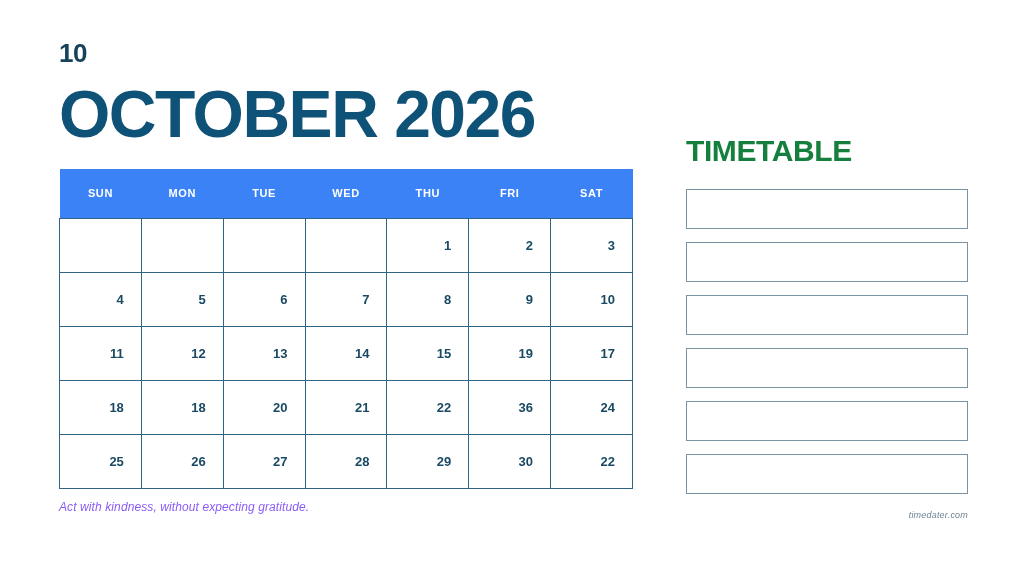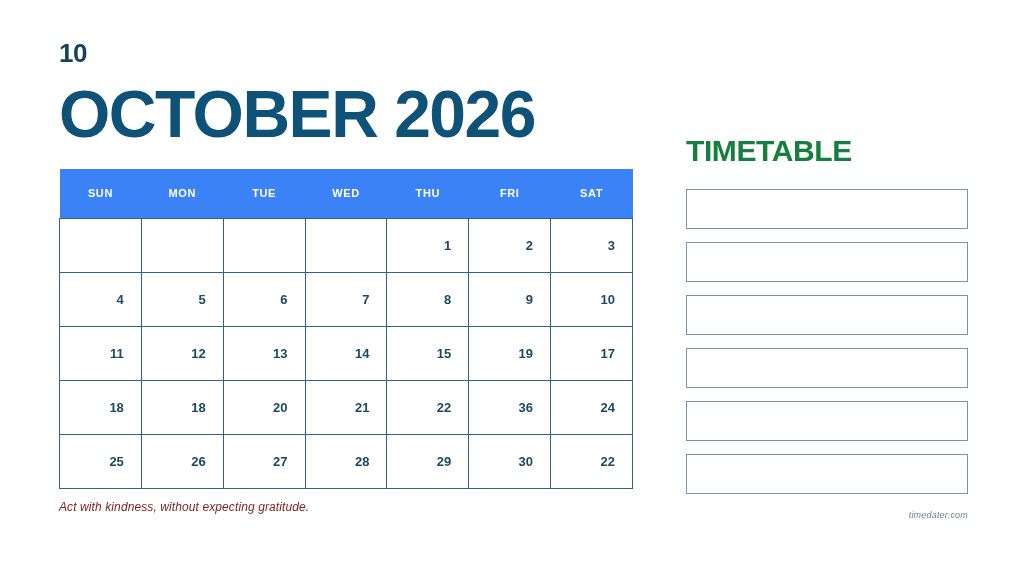--- a/index.html
+++ b/index.html
@@ -52,21 +52,21 @@
     font-weight:bold;
     color:#1A4A63;
     background:#ffffff;
   }
   table.calendar td.empty { color:transparent; }
 
   .quote {
     margin-top:11px;
     font-size:12px;
     font-style:italic;
-    color:#7f1d1d;
+    color:#8b5cf6;
     letter-spacing:0.1px;
   }
 
   
   .tt-block { position:absolute; left:686px; top:136px; width:282px; }
   .tt-title {
     font-size:30px; font-weight:bold; line-height:1;
     color:#15803d; letter-spacing:-0.4px;
   }
   .tt-list { margin-top:23px; }

